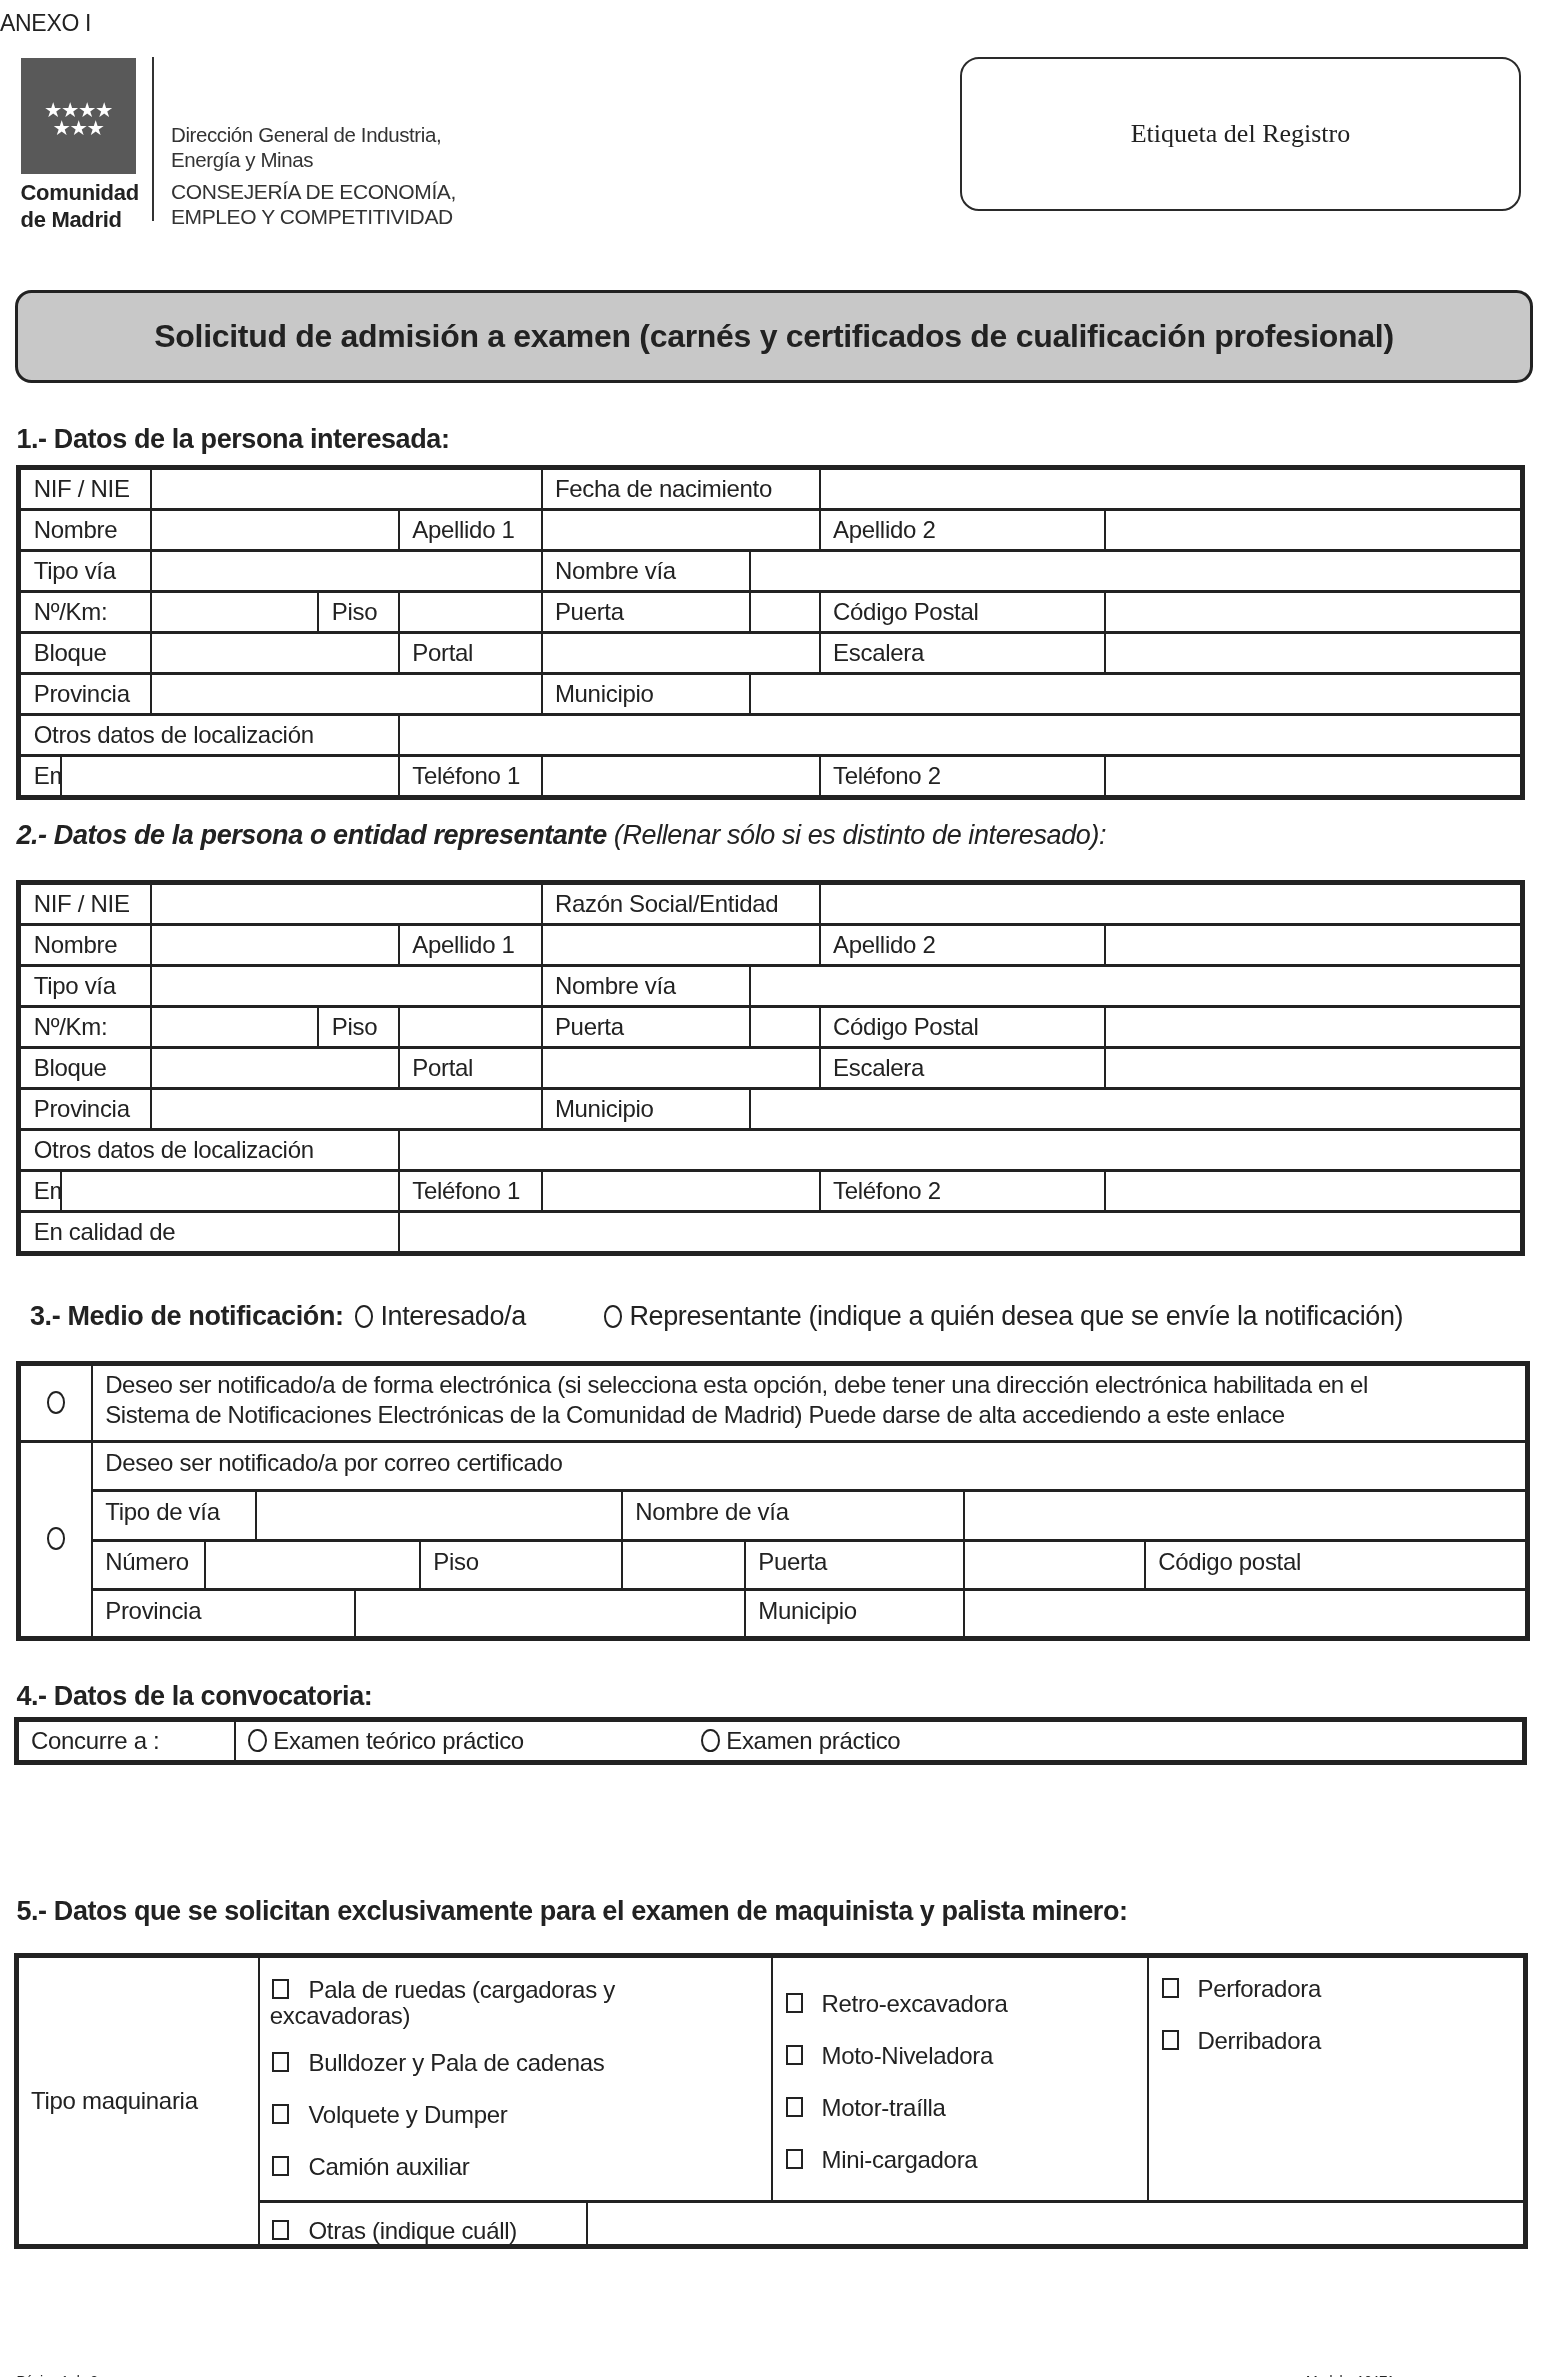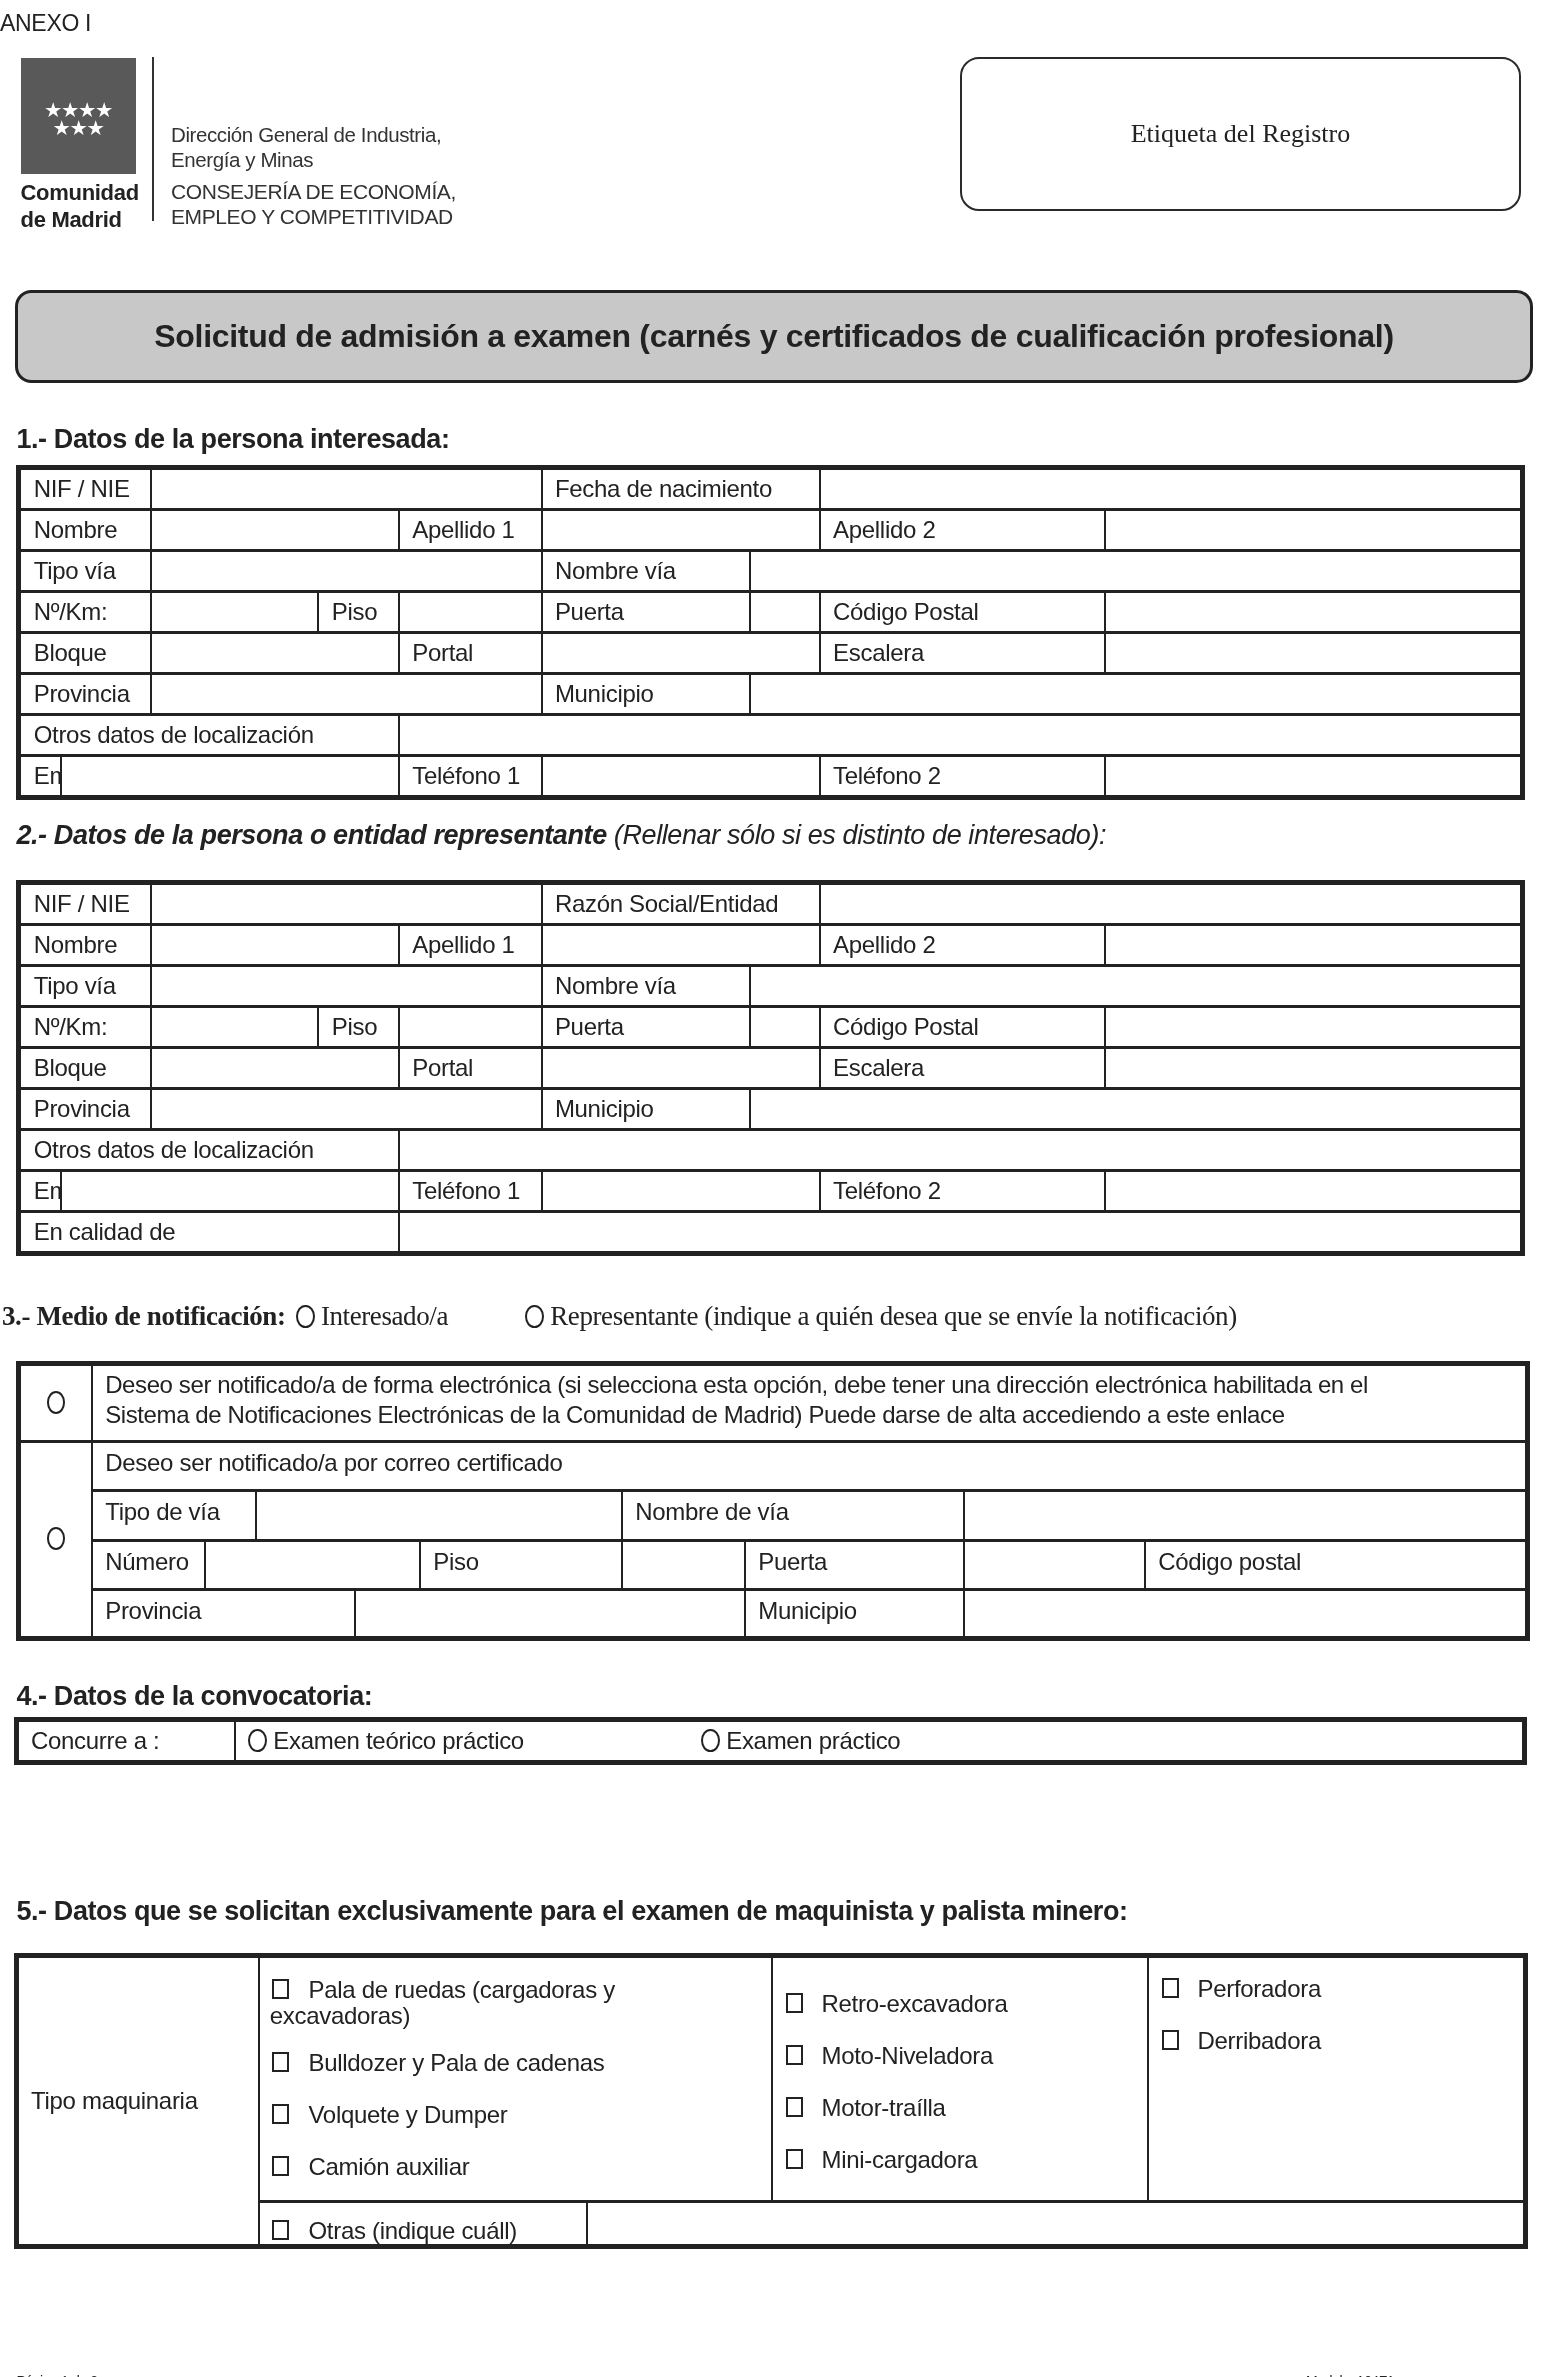--- a/index.html
+++ b/index.html
@@ -206,21 +206,21 @@
     <td>Teléfono 2</td>
     <td class="in"></td>
   </tr>
   <tr>
     <td colspan="4">En calidad de</td>
     <td colspan="5" class="in"></td>
   </tr>
 </tbody>
   </table>
 
-<div class="abs sec" style="left:2px;top:1301px;white-space:nowrap;font-family:Liberation Serif, serif;">
+<div class="abs sec" style="left:30px;top:1301px;white-space:nowrap;">
   <span>3.- Medio de notificación:</span>
   <span class="norm" style="margin-left:4.1px;">
     <span class="radio"></span>
     <span>Interesado/a</span>
   </span>
   <span class="norm" style="margin-left:71px;">
     <span class="radio"></span>
     <span>Representante (indique a quién desea que se envíe la notificación)</span>
   </span>
 </div>

